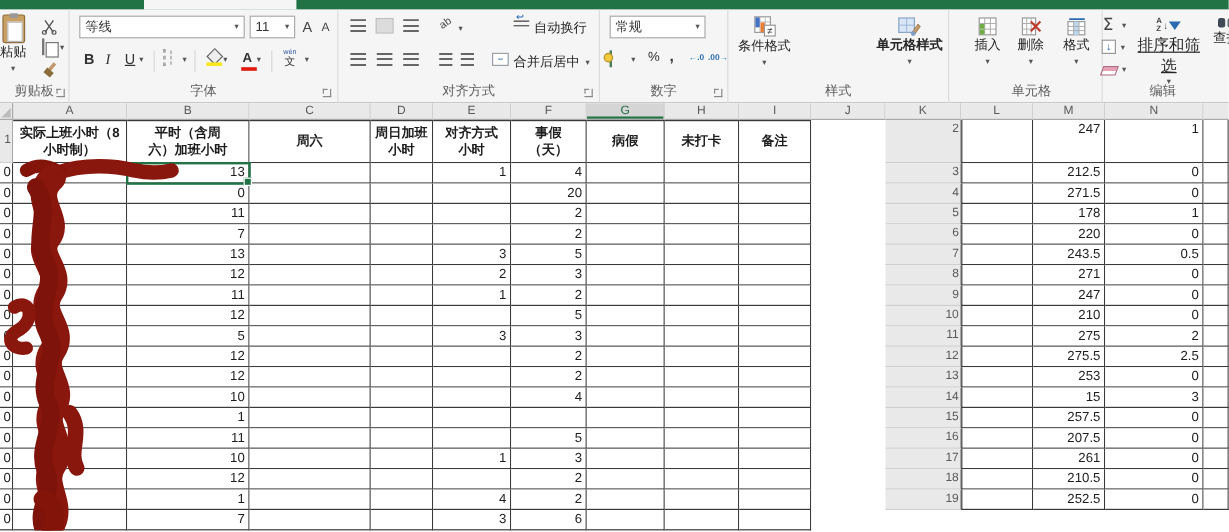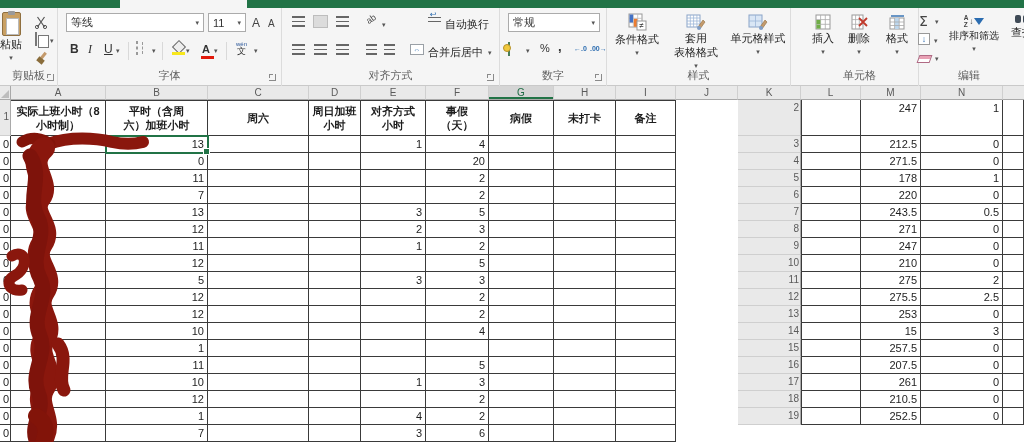--- a/index.html
+++ b/index.html
@@ -170,21 +170,21 @@
       <span class="abs bars" style="left:84px;top:36px;width:11px;"></span>
       <span class="abs bars" style="left:102px;top:36px;width:11px;"></span>
       <span class="abs merge-icon" style="left:128px;top:36px;">⇔</span>
       <span class="abs rbtxt" style="left:146px;top:38px;">合并后居中</span>
       <span class="abs dda" style="left:206px;top:41px;">▾</span>
       <div class="grp-label">对齐方式</div>
       <span class="launcher" style="right:5px;"></span>
     </div>
 
     <div class="grp" style="left:500px;width:107px;">
-      <div class="abs combo" style="left:8px;top:5px;width:92px;">
+      <div class="abs combo" style="left:8px;top:5px;width:80px;">
         <span class="flex1">常规</span>
         <span class="dda">▾</span>
       </div>
       <span class="abs acct-icon" style="left:8px;top:35px;"></span>
       <span class="abs dda" style="left:26px;top:39px;">▾</span>
       <span class="abs" style="left:40px;top:34px;font-size:11px;color:#333;">%</span>
       <span class="abs" style="left:58px;top:31px;font-size:13px;font-weight:bold;color:#333;">,</span>
       <span class="abs decimal" style="left:74px;top:37px;"><b>←.0</b></span>
       <span class="abs decimal" style="left:90px;top:37px;"><b>.00→</b></span>
       <div class="grp-label">数字</div>
@@ -197,32 +197,21 @@
           <rect x="1" y="1" width="13" height="13" fill="#fff" stroke="#999"></rect>
           <path d="M5.3 1 V14 M9.7 1 V14 M1 5.3 H14 M1 9.7 H14" stroke="#bbb" stroke-width="0.8"></path>
           <rect x="1.5" y="1.5" width="3.6" height="8" fill="#4472c4"></rect>
             <rect x="5.8" y="5.8" width="3.6" height="8" fill="#ed7d31"></rect>
           <rect x="9" y="8" width="9" height="9" fill="#fff" stroke="#999"></rect>
           <text x="13.5" y="15.3" font-size="8" text-anchor="middle" fill="#333">≠</text>
         </svg>
         <span class="rbtxt">条件格式</span>
         <span class="dda">▾</span>
       </div>
-      <div class="abs btncol" style="left:58px;top:5px;width:62px;">
-        <svg width="20" height="17" viewBox="0 0 20 17">
-          <rect x="1" y="2" width="13" height="12" fill="#fff" stroke="#8aa4c8"></rect>
-          <path d="M1 5 H14 M1 8 H14 M1 11 H14 M4.3 2 V14 M7.6 2 V14 M10.9 2 V14" stroke="#9db6d8" stroke-width="0.8"></path>
-          <path d="M12 14 L17 7 L19 9 L14 16 Z" fill="#c49a6c" stroke="#8f6f3f" stroke-width="0.6"></path>
-          <circle cx="13" cy="15" r="2" fill="#7f9ec7"></circle>
-        </svg>
-        <span class="rbtxt">套用
-表格格式</span>
-        <span class="dda">▾</span>
-      </div>
-      <div class="abs btncol" style="left:120px;top:5px;width:62px;">
+      <div class="abs btncol" style="left:120px;top:5px;width:62px;font-weight:bold;">
         <svg width="20" height="17" viewBox="0 0 20 17">
           <rect x="1" y="2" width="13" height="12" fill="#d9e6f5" stroke="#8aa4c8"></rect>
           <path d="M1 8 H14 M7.5 2 V14" stroke="#9db6d8" stroke-width="0.8"></path>
           <path d="M12 14 L17 7 L19 9 L14 16 Z" fill="#c49a6c" stroke="#8f6f3f" stroke-width="0.6"></path>
           <circle cx="13" cy="15" r="2" fill="#7f9ec7"></circle>
         </svg>
         <span class="rbtxt">单元格样式</span>
         <span class="dda">▾</span>
       </div>
       <div class="grp-label">样式</div>
@@ -270,21 +259,21 @@
       <span class="abs dda" style="left:26px;top:47px;">▾</span>
       <div class="abs btncol" style="left:36px;top:6px;width:58px;">
         <span class="sortfilter-icon">
           <span class="az">
               <span>A</span>
               <span>Z</span>
             </span>
             <span style="font-size:8px;color:#444;">↓</span>
             <span class="funnel"></span>
         </span>
-        <span class="rbtxt" style="font-size:10px;">排序和筛选</span>
+        <span class="rbtxt" style="font-size:13px;text-decoration:underline;">排序和筛选</span>
         <span class="dda">▾</span>
       </div>
       <div class="abs btncol" style="left:96px;top:6px;width:34px;">
         <span class="find-icon"></span>
         <span class="rbtxt">查找</span>
       </div>
       <div class="grp-label" style="left:30px;right:auto;width:60px;">编辑</div>
     </div>
   </div>
 

